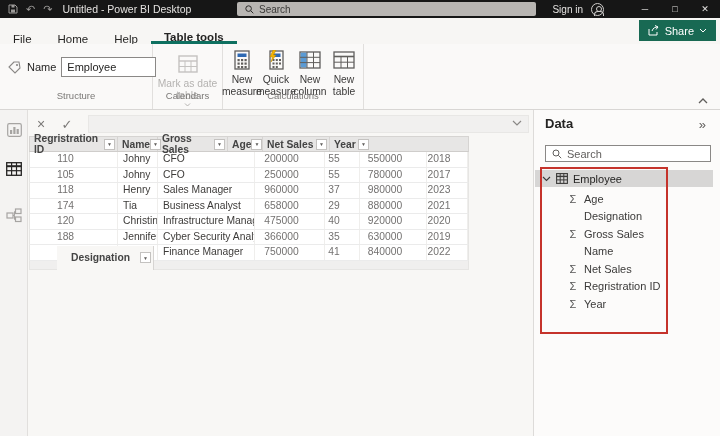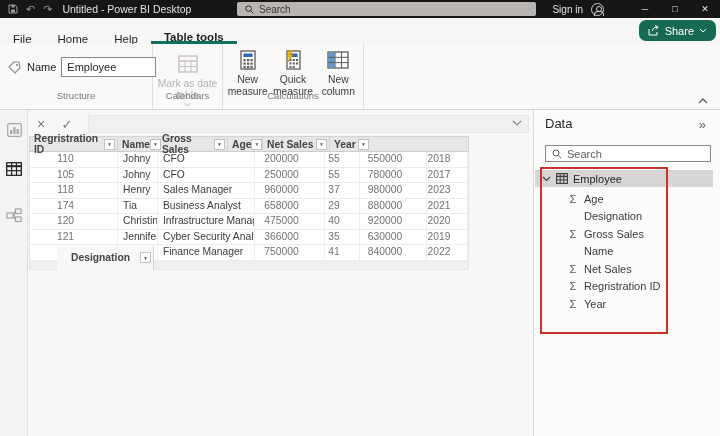--- a/index.html
+++ b/index.html
@@ -29,21 +29,21 @@
             color:#e4e2e0; font-size:9px; }
 
   
   .menubar { position:absolute; top:18px; left:0; width:720px; height:26px;
              background:#f7f6f4; display:flex; align-items:center; }
   .menu-item { padding:8px 13px; font-size:11.5px; color:#252423; height:26px;
                line-height:26px; }
   .menu-item.active { font-weight:bold; border-bottom:3px solid var(--accent,#0e7060);
                       line-height:23px; }
   .share-btn { position:absolute; right:4px; top:2px; height:21px; background:var(--share,#186953);
-               color:#fff; border-radius:7px; display:flex; align-items:center; padding:0 9px;
+               color:#fff; border-radius:0; display:flex; align-items:center; padding:0 9px;
                font-size:11px; gap:5px; }
 
   
   .ribbon { position:absolute; top:44px; left:0; width:720px; height:66px;
             background:#faf9f8; border-bottom:1px solid #d8d6d4; display:flex; }
   .rgroup { position:relative; height:100%; border-right:1px solid #e1dfdd; }
   .rgroup-label { position:absolute; bottom:8px; left:0; right:0; text-align:center;
                   font-size:9.5px; color:#7a7876; }
   .g-structure { width:153px; }
   .g-calendars { width:70px; }
@@ -90,21 +90,21 @@
           border-left:1px solid #e6e5e3; border-right:1px solid #e6e5e3; }
   .gcell { font-size:10.3px; line-height:14.5px; color:#3d3b39; padding-left:5px;
            border-right:1px solid #efeeec; overflow:hidden; white-space:nowrap; }
   .gcell.num { text-align:center; color:#737170; padding-right:16px; padding-left:0; }
   .grid-tail { height:9px; background:#f0efee; border:1px solid #e6e5e3; border-top:none; }
   .c0{width:88px}.c1{width:40px}.c2{width:97px}.c3{width:70px}.c4{width:35px}.c5{width:67px}.c6{width:41px}
 
   
   .datapane { position:absolute; right:0; top:110px; width:187px; bottom:0;
               background:#fcfbfa; border-left:1px solid #dddbd9; }
-  .dp-title { position:absolute; top:6px; left:11px; font-size:13px; font-weight:normal; color:#252423; }
+  .dp-title { position:absolute; top:6px; left:11px; font-size:13px; font-weight:bold; color:#252423; }
   .dp-collapse { position:absolute; top:7px; right:14px; font-size:13px; color:#605e5c; }
   .dp-search { position:absolute; top:35px; left:11px; width:166px; height:17px;
                border:1px solid #8a8886; background:#fff; display:flex; align-items:center;
                padding-left:6px; gap:5px; }
   .dp-search .ph { font-size:11px; color:#605e5c; }
   .tree-node { position:absolute; top:60px; left:1px; width:178px; height:17px;
                background:#d7d6d5; display:flex; align-items:center; gap:5px; padding-left:7px;
                font-size:11px; color:#252423; }
   .fields { position:absolute; top:80px; left:0; width:187px; }
   .field-row { height:17.5px; display:flex; align-items:center; font-size:11px; color:#3b3a39; }
@@ -254,20 +254,32 @@
             <rect x="1" y="2" width="20" height="16" fill="none" stroke="#605e5c" stroke-width="1.3"></rect>
             <rect x="1.7" y="2.7" width="6" height="14.6" fill="#5b9bd5"></rect>
             <line x1="8" y1="2" x2="8" y2="18" stroke="#605e5c"></line>
             <line x1="14.5" y1="2" x2="14.5" y2="18" stroke="#605e5c"></line>
             <line x1="1" y1="7.3" x2="21" y2="7.3" stroke="#605e5c"></line>
             <line x1="1" y1="12.6" x2="21" y2="12.6" stroke="#605e5c"></line>
           </svg>
       </span>
       <span>New column</span>
     </div>
+    <div class="rbtn small">
+      <span class="icon">
+        <svg width="22" height="20" viewBox="0 0 22 20">
+            <rect x="1" y="2" width="20" height="16" fill="none" stroke="#605e5c" stroke-width="1.3"></rect>
+            <line x1="1" y1="6.5" x2="21" y2="6.5" stroke="#605e5c" stroke-width="1.6"></line>
+            <line x1="8" y1="6.5" x2="8" y2="18" stroke="#605e5c"></line>
+            <line x1="14.5" y1="6.5" x2="14.5" y2="18" stroke="#605e5c"></line>
+            <line x1="1" y1="12.2" x2="21" y2="12.2" stroke="#605e5c"></line>
+          </svg>
+      </span>
+      <span>New table</span>
+    </div>
     <div class="rgroup-label">Calculations</div>
   </div>
 
   <div class="rgroup g-rest">
     <span class="collapse-chevron">
       <svg width="10" height="6" viewBox="0 0 10 6">
           <polyline points="1,5 5,1 9,5" fill="none" stroke="#605e5c" stroke-width="1.3"></polyline>
         </svg>
     </span>
   </div>
@@ -391,21 +403,21 @@
         <div class="grow">
           <div class="gcell c0 num">120</div>
           <div class="gcell c1">Christine</div>
           <div class="gcell c2">Infrastructure Manager</div>
           <div class="gcell c3 num">475000</div>
           <div class="gcell c4 num">40</div>
           <div class="gcell c5 num">920000</div>
           <div class="gcell c6 num">2020</div>
         </div>
         <div class="grow">
-          <div class="gcell c0 num">121</div>
+          <div class="gcell c0 num">188</div>
           <div class="gcell c1">Jennifer</div>
           <div class="gcell c2">Cyber Security Analyst</div>
           <div class="gcell c3 num">366000</div>
           <div class="gcell c4 num">35</div>
           <div class="gcell c5 num">630000</div>
           <div class="gcell c6 num">2019</div>
         </div>
         <div class="grow">
           <div class="gcell c0 num">122</div>
           <div class="gcell c1">Rohan</div>

